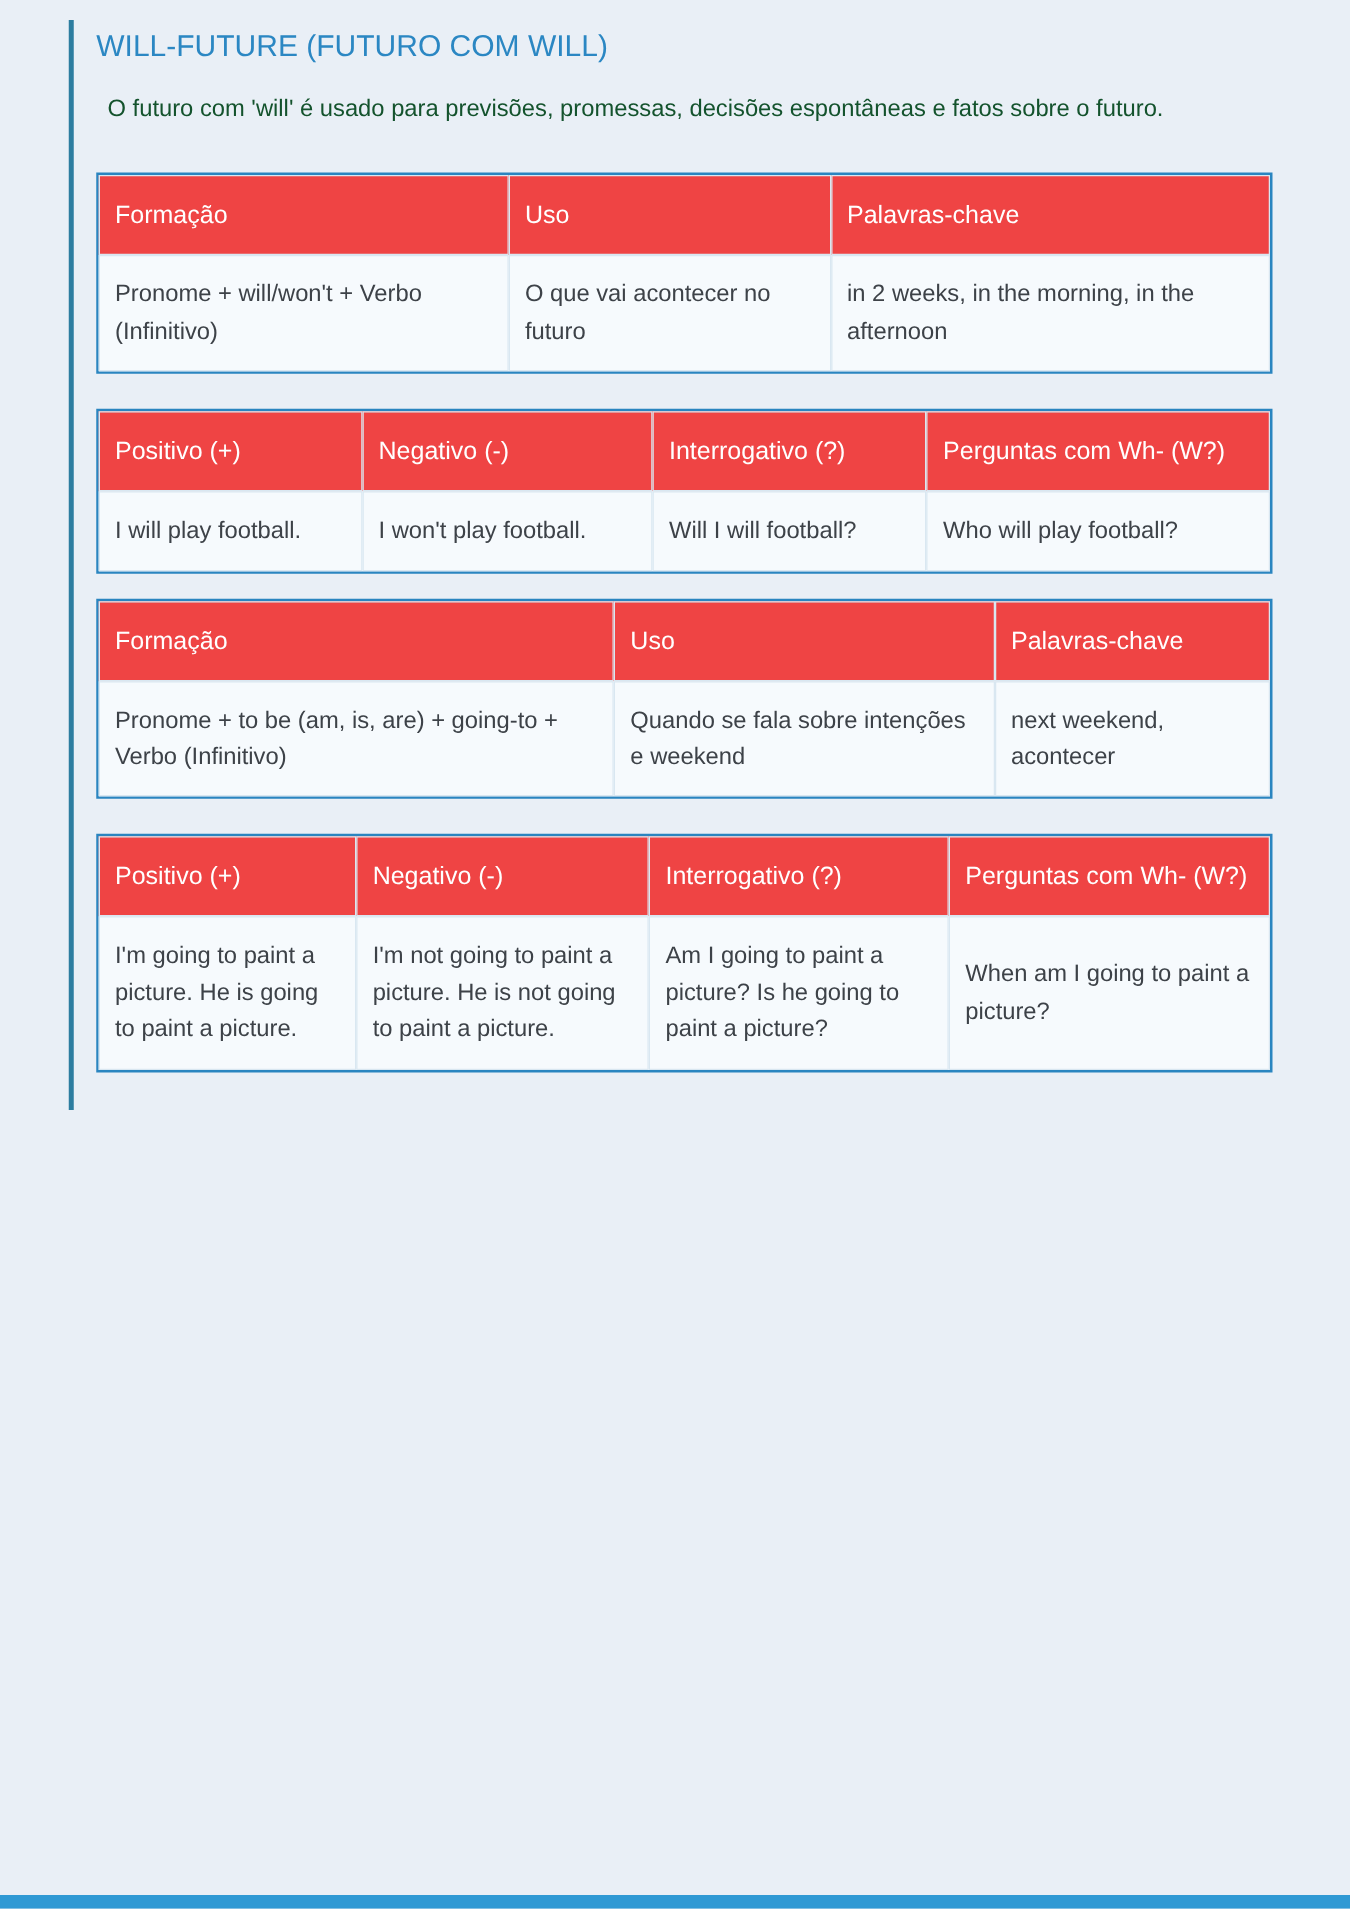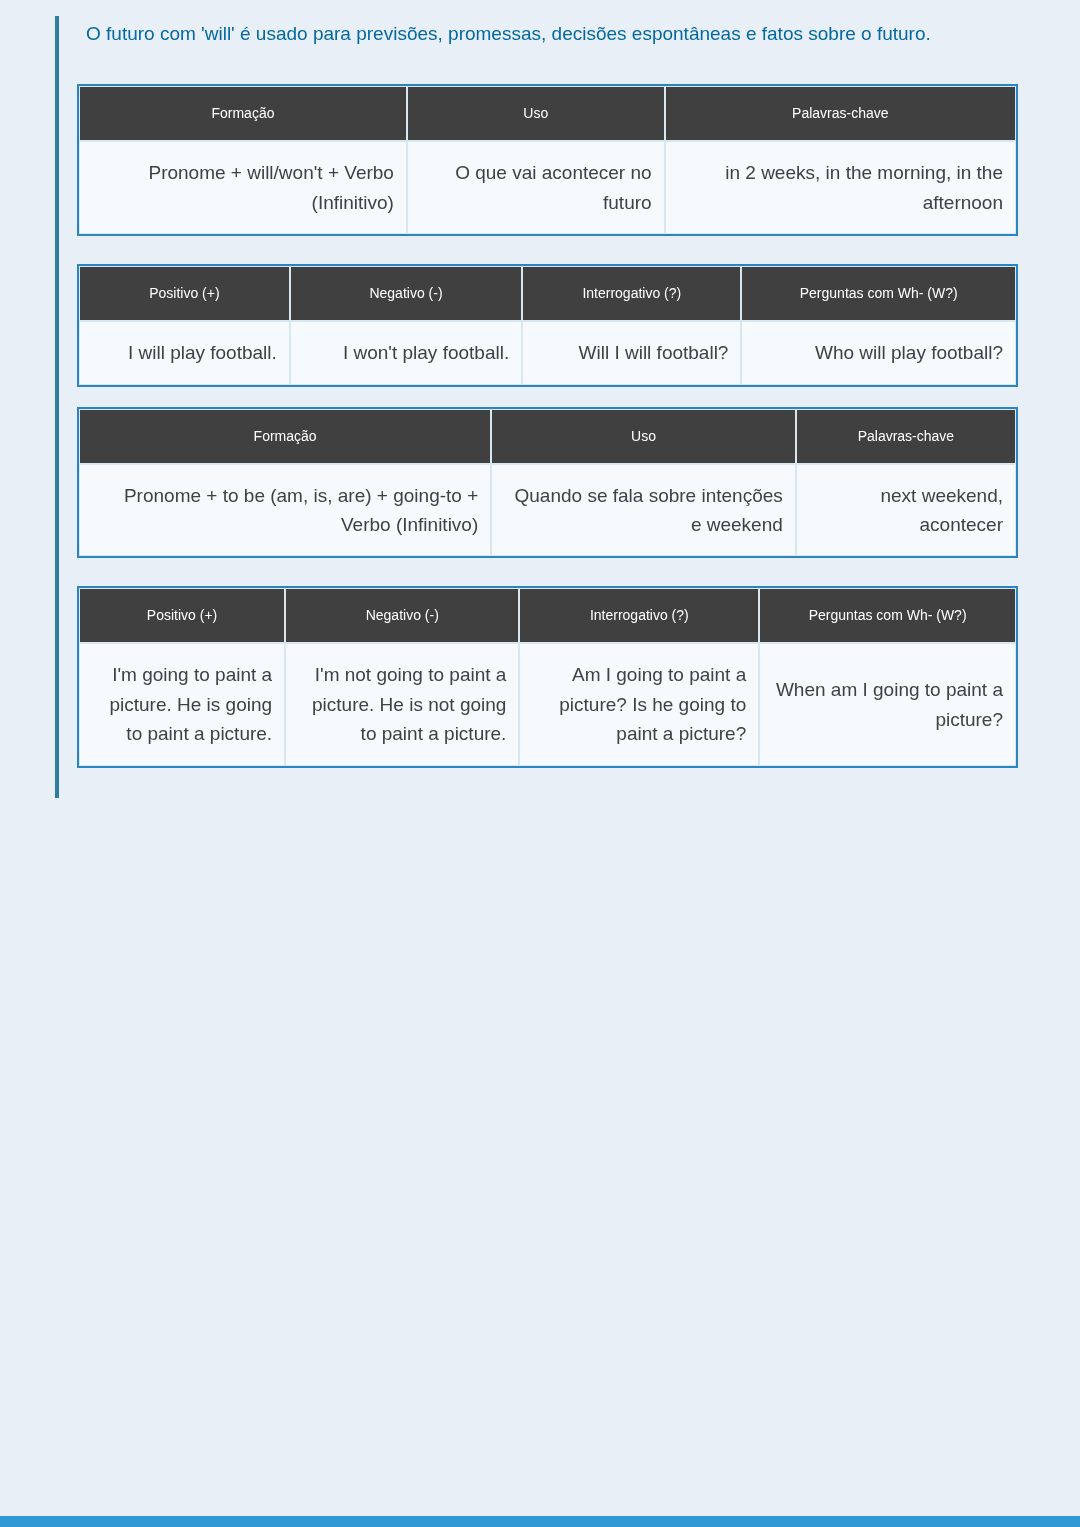--- a/index.html
+++ b/index.html
@@ -33,48 +33,48 @@
     font-size: 24px;
     font-weight: 500;
     margin: 6px 0 20px 0;
   }
   p.section-desc {
     font-size: 19px;
     line-height: 1.7;
     margin: 0 0 34px 0;
     padding-left: 9px;
     max-width: 945px;
-    color: #0369a1;
+    color: #14532d;
   }
 
   table.tbl {
     border-collapse: separate;
     border-spacing: 0;
     width: 941px;
     margin: 0 0 28px 0;
     border: 2px solid #2a85c0;
     table-layout: fixed;
   }
   table.tbl th {
-    background: #404040;
+    background: #ef4444;
     color: #ffffff;
     font-weight: 400;
-    font-size: 14px;
+    font-size: 20px;
     padding: 16px 12px;
-    text-align: center;
+    text-align: left;
     vertical-align: middle;
     border: 1px solid #d9e7f1;
     line-height: 1.5;
   }
   table.tbl td {
     background: #f6fafd;
     color: #3d4248;
     font-size: 19px;
     padding: 16px 12px;
-    text-align: right;
+    text-align: left;
     vertical-align: middle;
     border: 1px solid #d9e7f1;
     line-height: 1.55;
   }
   table.tbl.forms-will { margin-bottom: 16px; }
 
   .footer-bar {
     position: absolute;
     left: 0; right: 0; bottom: 0;
     height: 11px;
@@ -83,20 +83,21 @@
 </style>
 </head>
 <body>
 
 <div class="page">
 
 
   <div class="sections">
 
     <section class="section">
+      <h2 class="section-heading">WILL-FUTURE (FUTURO COM WILL)</h2>
       <p class="section-desc">O futuro com 'will' é usado para previsões, promessas, decisões espontâneas e fatos sobre o futuro.</p>
 
       <table class="tbl formation-will">
         <colgroup>
           <col style="width:35%">
             <col style="width:27.5%">
             <col style="width:37.5%">
         </colgroup>
         <thead>
           <tr>

